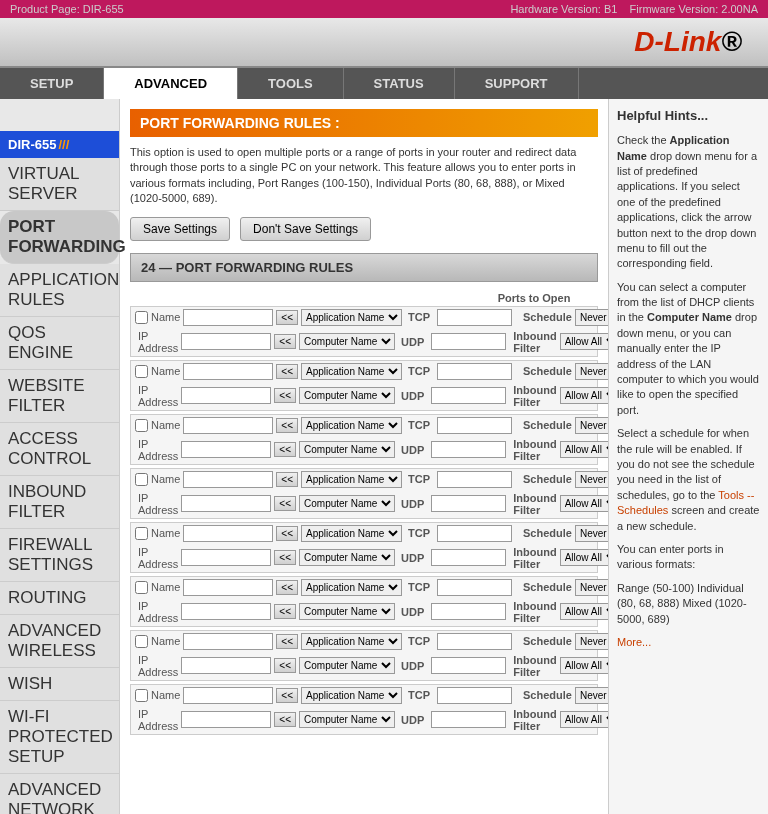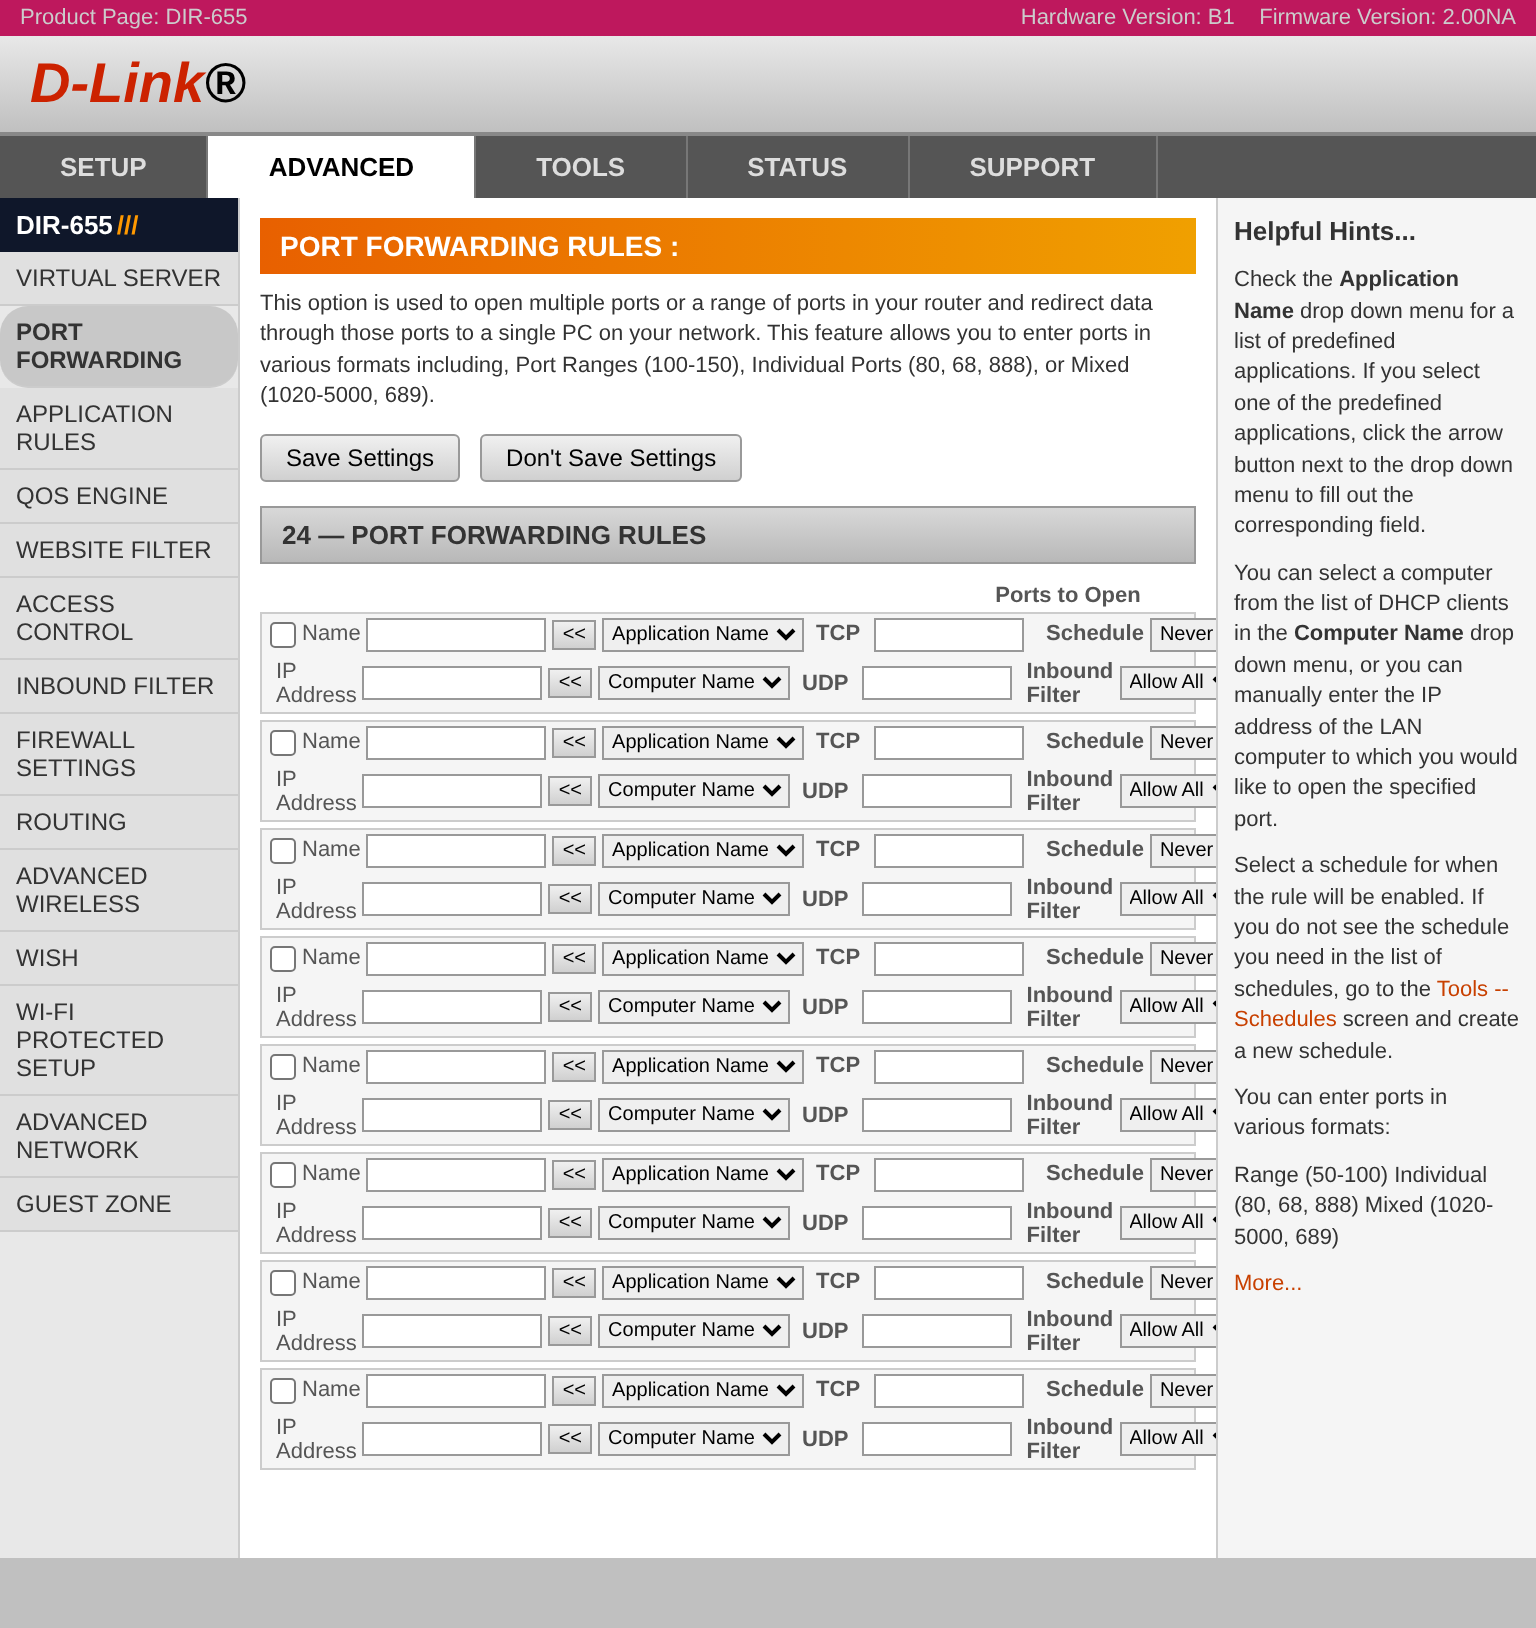--- a/index.html
+++ b/index.html
@@ -11,22 +11,23 @@
       color: #ccc;
       font-size: 11px;
       padding: 3px 10px;
       display: flex;
       justify-content: space-between;
     }
     
     
     .header {
       background: linear-gradient(to bottom, #e8e8e8, #c0c0c0);
-      padding: 8px 15px;
+      padding: 8px 26px;
       border-bottom: 2px solid #888;
+      text-align: right;
     }
     .dlink-logo {
       font-size: 28px;
       font-weight: bold;
       color: #cc2200;
       font-style: italic;
     }
     .dlink-logo span {
       color: #000;
     }
@@ -58,35 +59,36 @@
     }
     
     
     .sidebar {
       width: 120px;
       background: #e8e8e8;
       border-right: 1px solid #ccc;
       flex-shrink: 0;
     }
     .sidebar-brand {
-      background: #0f172a;
+      background: #1d4ed8;
       color: #fff;
       font-size: 13px;
       font-weight: bold;
       padding: 6px 8px;
       display: flex;
       align-items: center;
+      margin-top: 32px;
     }
     .sidebar-brand .slash {
       color: #f90;
       margin-left: 2px;
     }
     .sidebar-item {
       padding: 6px 8px;
-      font-size: 12px;
+      font-size: 17px;
       color: #333;
       cursor: pointer;
       border-bottom: 1px solid #ccc;
       background: #e0e0e0;
     }
     .sidebar-item.active {
       background: #c8c8c8;
       font-weight: bold;
       border-radius: 14px;
     }

